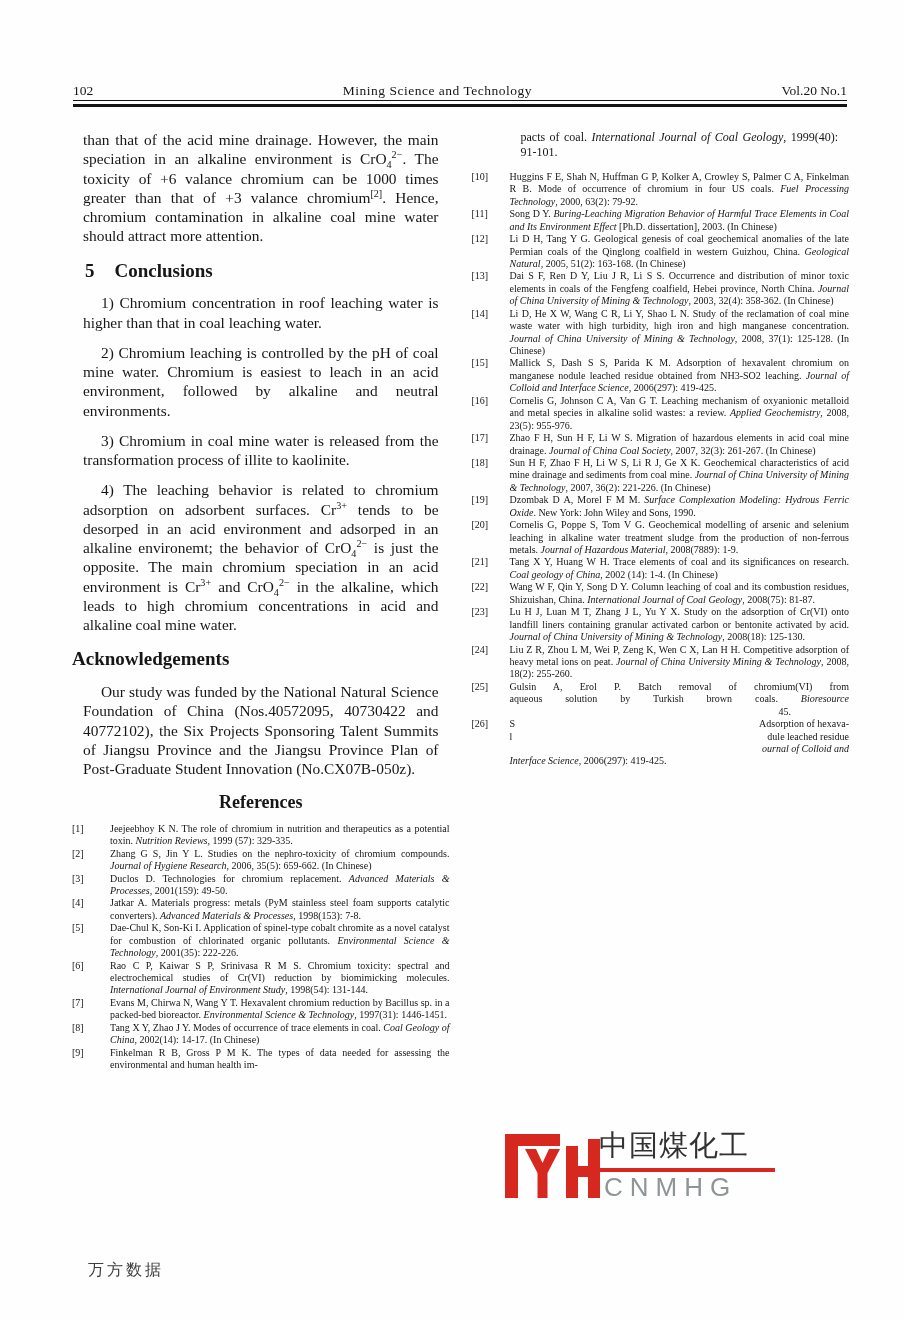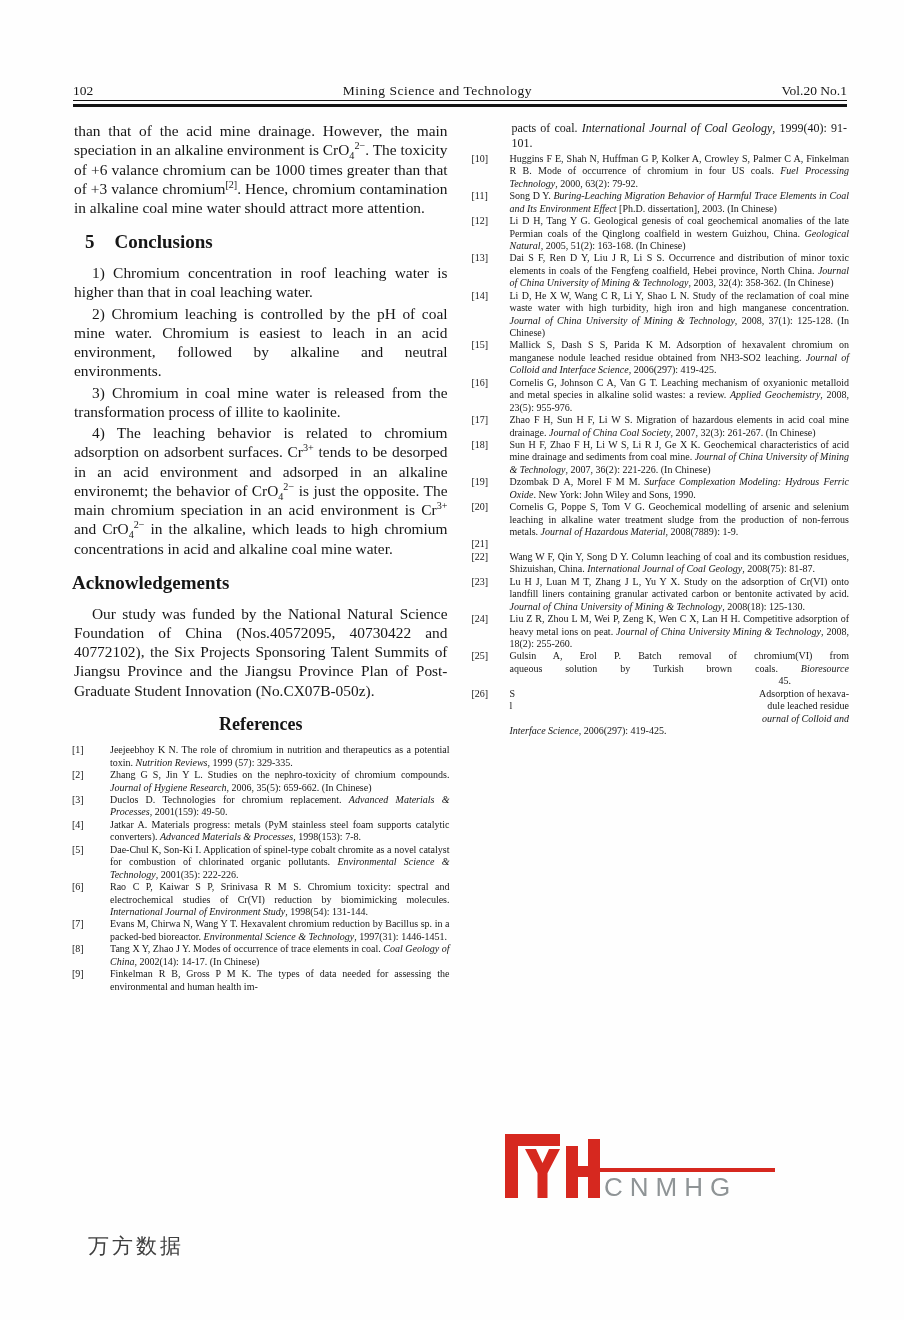--- a/index.html
+++ b/index.html
@@ -23,21 +23,21 @@
     position:absolute;top:100px;left:73px;right:57px;height:3px;
     border-top:1.6px solid #131313;
     border-bottom:3.2px solid #131313;
   }
   
   .cols{
     position:absolute;top:119px;left:72px;width:777px;
     display:flex;gap:22px;
   }
   .col{width:377.5px;font-size:15.4px;line-height:1.25;text-align:justify;}
-  .col p{margin:2px;text-indent:18px;}
+  .col p{margin:11px;text-indent:18px;}
   .col p.noindent{text-indent:0;}
   h2.sec{
     font-size:19px;font-weight:bold;margin:13px 0 9px 0;
     text-align:left;display:flex;gap:20px;padding-left:13px;
   }
   h2.sec.flush{padding-left:0;gap:0;}
   h3.refhead{font-size:18px;font-weight:bold;text-align:center;margin:13px 0 9px 0;}
   sup{font-size:.66em;line-height:0;vertical-align:super;}
   sub{font-size:.66em;line-height:0;vertical-align:sub;}
   
@@ -57,22 +57,22 @@
     font-family:"Liberation Sans",sans-serif;white-space:nowrap;
   }
   .wm-underline{position:absolute;left:94px;top:43px;width:176px;height:3.5px;background:var(--wm-red,#d6281f);}
   .wm-latin{
     position:absolute;left:99px;top:47px;
     font-size:26px;letter-spacing:7px;color:var(--wm-gray,#8f9496);
     font-family:"Liberation Sans",sans-serif;white-space:nowrap;
   }
   
   .foot{
-    position:absolute;left:88px;top:1232px;
-    font-size:21px;color:#3e3e3e;letter-spacing:3px;
+    position:absolute;left:88px;top:1260px;
+    font-size:16px;color:#3e3e3e;letter-spacing:3px;
     font-family:Liberation Serif, serif;
   }
 </style>
 </head>
 <body>
 
 <div class="page">
 
   <div class="hdr">
     <span>102</span>
@@ -185,20 +185,21 @@
           <div class="ref">
             <span class="ref-label">[19]</span>
             <div class="ref-text">Dzombak D A, Morel F M M. <i>Surface Complexation Modeling: Hydrous Ferric Oxide</i>. New York: John Wiley and Sons, 1990.</div>
           </div>
           <div class="ref">
             <span class="ref-label">[20]</span>
             <div class="ref-text">Cornelis G, Poppe S, Tom V G. Geochemical modelling of arsenic and selenium leaching in alkaline water treatment sludge from the production of non-ferrous metals. <i>Journal of Hazardous Material</i>, 2008(7889): 1-9.</div>
           </div>
           <div class="ref">
             <span class="ref-label">[21]</span>
+            <div class="ref-text">Tang X Y, Huang W H. Trace elements of coal and its significances on research. <i>Coal geology of China</i>, 2002 (14): 1-4. (In Chinese)</div>
           </div>
           <div class="ref">
             <span class="ref-label">[22]</span>
             <div class="ref-text">Wang W F, Qin Y, Song D Y. Column leaching of coal and its combustion residues, Shizuishan, China. <i>International Journal of Coal Geology</i>, 2008(75): 81-87.</div>
           </div>
           <div class="ref">
             <span class="ref-label">[23]</span>
             <div class="ref-text">Lu H J, Luan M T, Zhang J L, Yu Y X. Study on the adsorption of Cr(VI) onto landfill liners containing granular activated carbon or bentonite activated by acid. <i>Journal of China University of Mining &amp; Technology</i>, 2008(18): 125-130.</div>
           </div>
           <div class="ref">
@@ -241,19 +242,20 @@
 
   <div class="wm">
     <svg class="wm-logo" viewBox="0 0 95 66" xmlns="http://www.w3.org/2000/svg">
       <rect x="0" y="2" width="13" height="64" fill="currentColor"></rect>
       <rect x="0" y="2" width="55" height="12" fill="currentColor"></rect>
       <polygon points="20,17 31,17 37.5,31 44,17 55,17 42.5,41 42.5,66 32.5,66 32.5,41" fill="currentColor"></polygon>
       <rect x="61" y="14" width="12" height="52" fill="currentColor"></rect>
       <rect x="83" y="7" width="12" height="59" fill="currentColor"></rect>
       <rect x="61" y="34" width="34" height="11" fill="currentColor"></rect>
     </svg>
+    <span class="wm-cn">中国煤化工</span>
     <span class="wm-underline"></span>
     <span class="wm-latin">CNMHG</span>
   </div>
 
   <div class="foot">万方数据</div>
 
 </div>
 
 </body></html>

